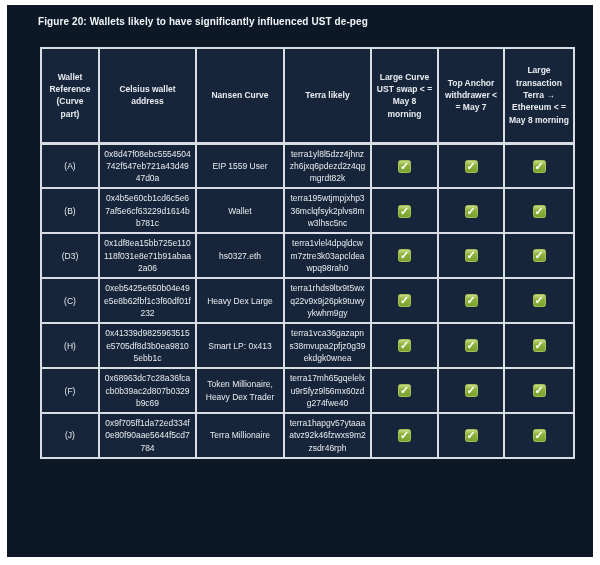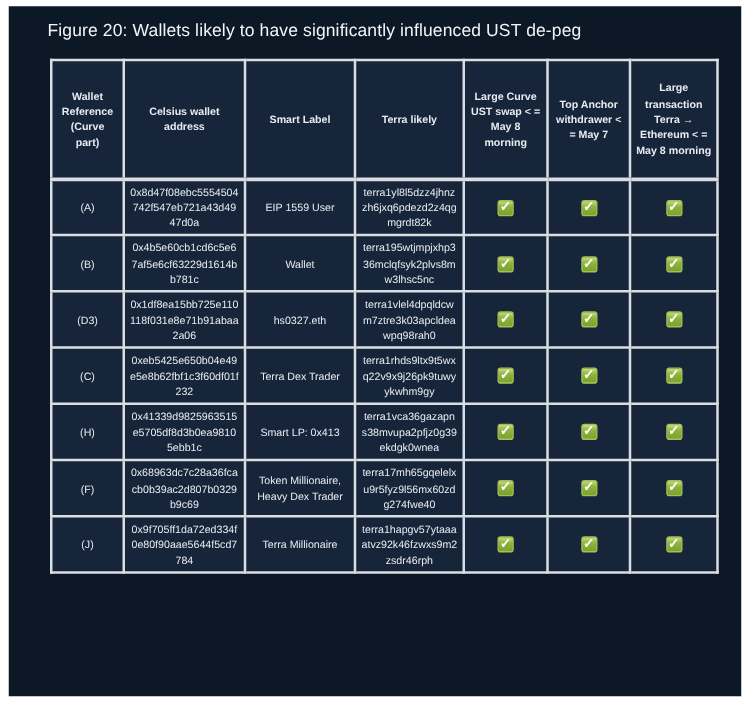--- a/index.html
+++ b/index.html
@@ -11,22 +11,22 @@
   }
   .panel {
     position: absolute;
     left: 7px; top: 5px;
     width: 586px; height: 552px;
     background: #0d1826;
   }
   .figure-title {
     padding: 11px 0 0 31px;
     color: #f2f5f8;
-    font-size: 14px;
-    font-weight: normal;
+    font-size: 10px;
+    font-weight: bold;
     letter-spacing: 0.1px;
   }
   table.wallets {
     position: absolute;
     left: 33px; top: 42px;
     width: 533px;
     border-collapse: collapse;
     table-layout: fixed;
     border-radius: 32px;
   }
@@ -76,21 +76,21 @@
         <col style="width:88px">
       <col style="width:87px">
         <col style="width:67px">
         <col style="width:66px">
       <col style="width:70px">
     </colgroup>
     <thead>
       <tr>
         <th class="ref-col">Wallet Reference (Curve part)</th>
         <th>Celsius wallet address</th>
-        <th>Smart Label</th>
+        <th>Nansen Curve</th>
         <th>Terra likely</th>
         <th>Large Curve UST swap &lt; = May 8 morning</th>
         <th>Top Anchor withdrawer &lt; = May 7</th>
         <th>Large transaction Terra → Ethereum &lt; = May 8 morning</th>
       </tr>
     </thead>
     <tbody>
         <tr>
     <td class="ref-cell">(A)</td>
     <td class="addr-cell">0x8d47f08ebc5554504742f547eb721a43d4947d0a</td>
@@ -114,21 +114,21 @@
     <td class="addr-cell">0x1df8ea15bb725e110118f031e8e71b91abaa2a06</td>
     <td>hs0327.eth</td>
     <td class="addr-cell">terra1vlel4dpqldcwm7ztre3k03apcldeawpq98rah0</td>
     <td><span class="check">✓</span></td>
     <td><span class="check">✓</span></td>
     <td><span class="check">✓</span></td>
   </tr>
         <tr>
     <td class="ref-cell">(C)</td>
     <td class="addr-cell">0xeb5425e650b04e49e5e8b62fbf1c3f60df01f232</td>
-    <td>Terra Dex Trader</td>
+    <td>Heavy Dex Large</td>
     <td class="addr-cell">terra1rhds9ltx9t5wxq22v9x9j26pk9tuwyykwhm9gy</td>
     <td><span class="check">✓</span></td>
     <td><span class="check">✓</span></td>
     <td><span class="check">✓</span></td>
   </tr>
         <tr>
     <td class="ref-cell">(H)</td>
     <td class="addr-cell">0x41339d9825963515e5705df8d3b0ea98105ebb1c</td>
     <td>Smart LP: 0x413</td>
     <td class="addr-cell">terra1vca36gazapns38mvupa2pfjz0g39ekdgk0wnea</td>

